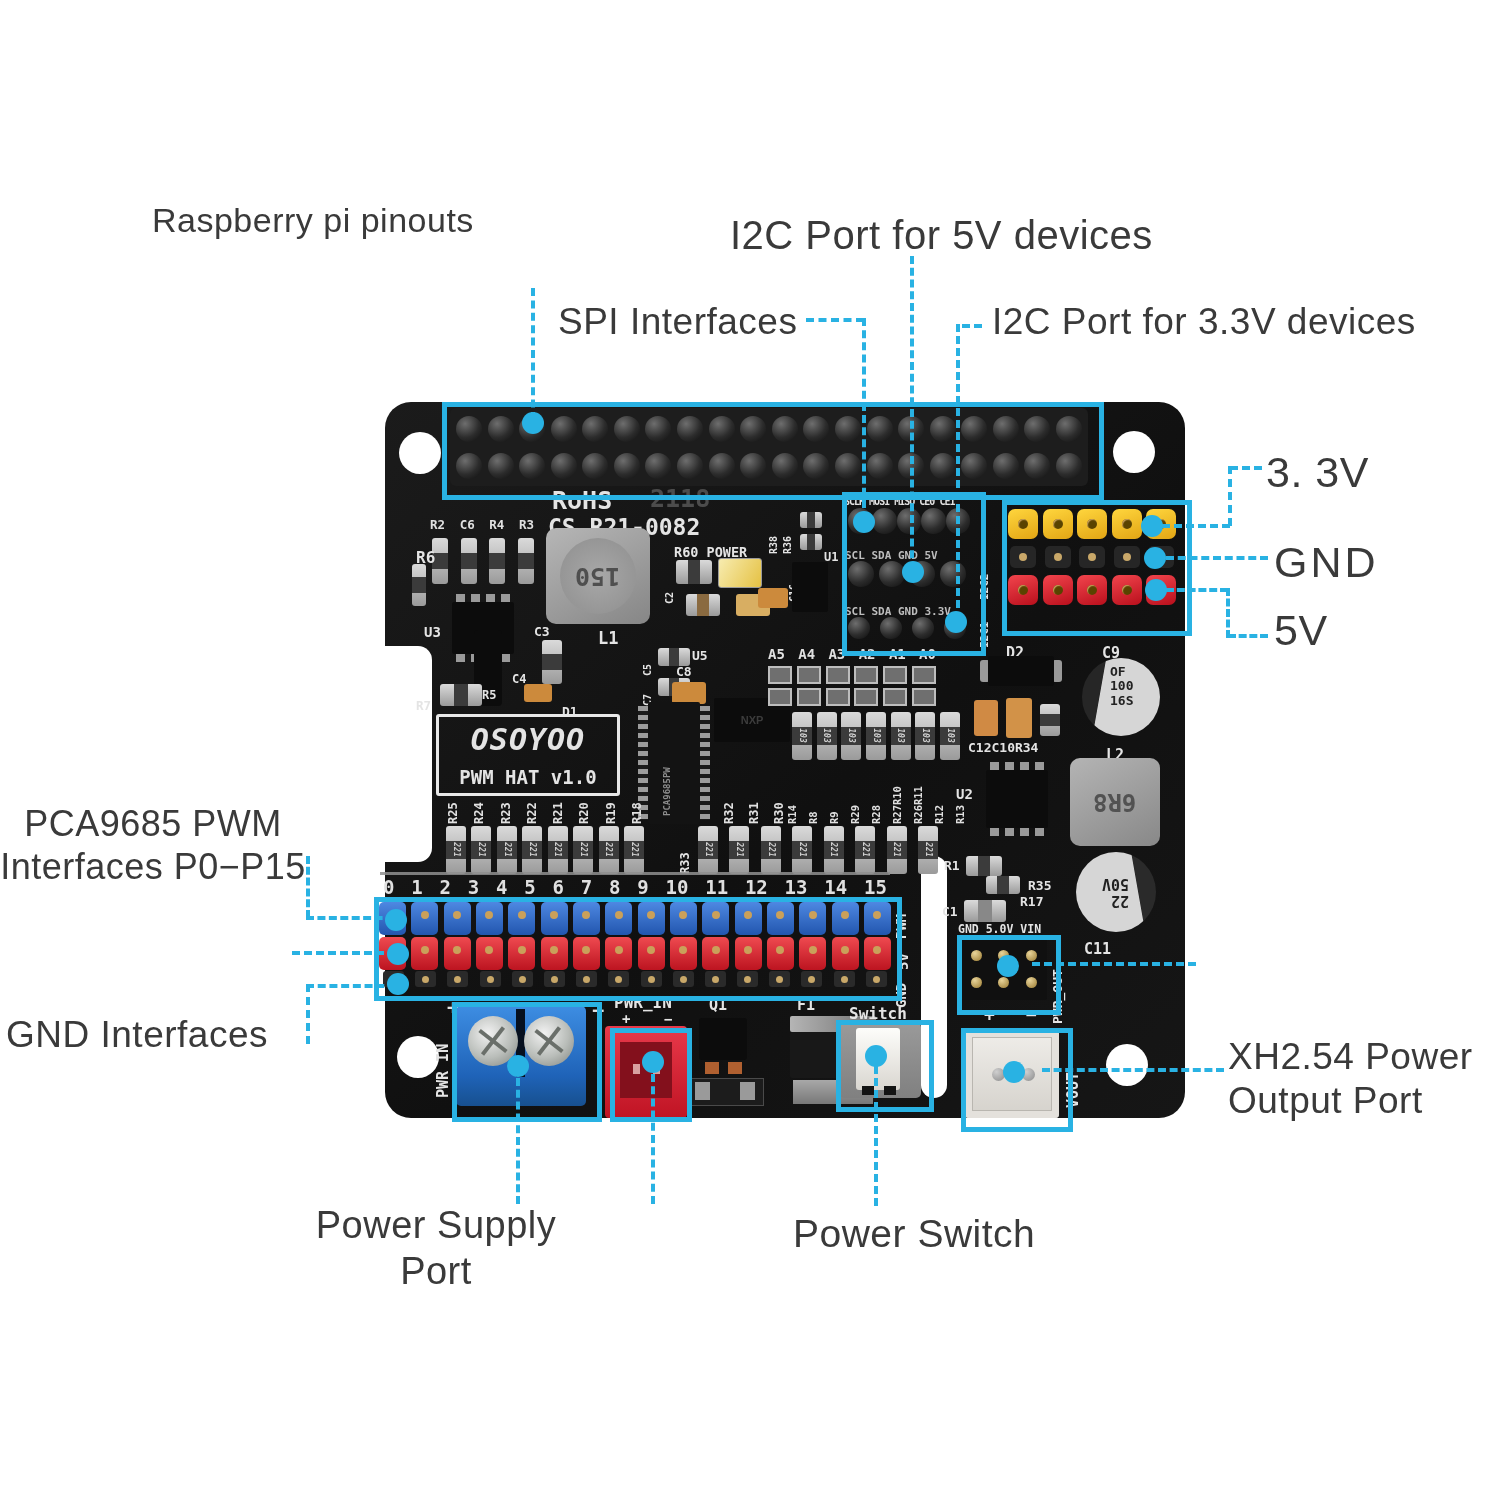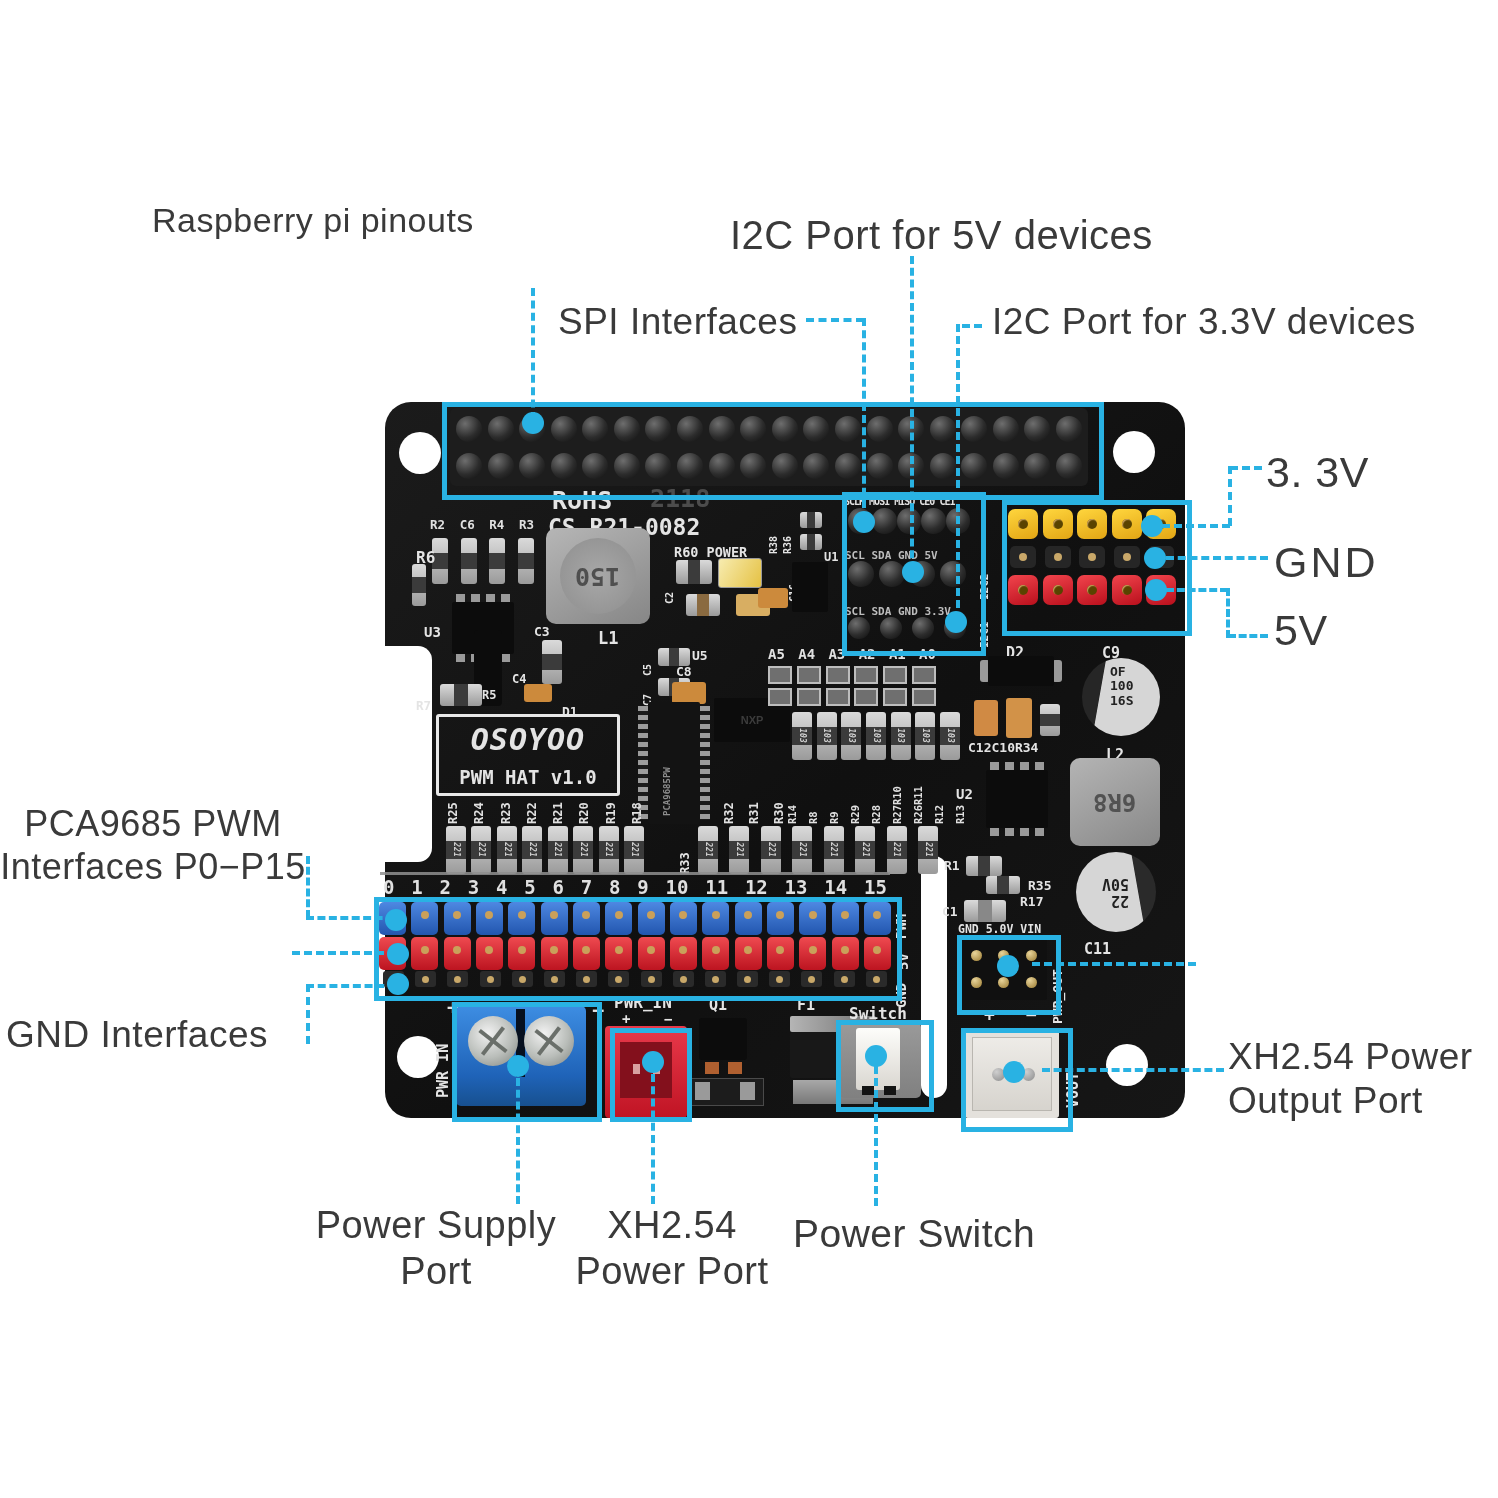--- a/index.html
+++ b/index.html
@@ -711,17 +711,15 @@
   <div class="ann" style="left:1266px;top:447px;font-size:43px;">3. 3V</div>
   <div class="ann" style="left:1274px;top:537px;font-size:43px;letter-spacing:3px;">GND</div>
   <div class="ann" style="left:1274px;top:605px;font-size:43px;">5V</div>
   <div class="ann ctr" style="left:0px;top:802px;width:306px;font-size:36px;">PCA9685 PWM
 Interfaces P0−P15</div>
   <div class="ann" style="left:6px;top:966px;font-size:37px;margin-top:47px;">GND Interfaces</div>
   <div class="ann" style="left:1228px;top:1035px;font-size:37px;">XH2.54 Power
 Output Port</div>
   <div class="ann ctr" style="left:311px;top:1203px;width:250px;font-size:38px;">Power Supply
 Port</div>
-  <div class="ann ctr" style="left:560px;top:1203px;width:224px;font-size:38px;">XH2.54
-Power Port</div>
   <div class="ann" style="left:793px;top:1211px;font-size:39px;">Power Switch</div>
 
 </div>
 
 </body></html>

